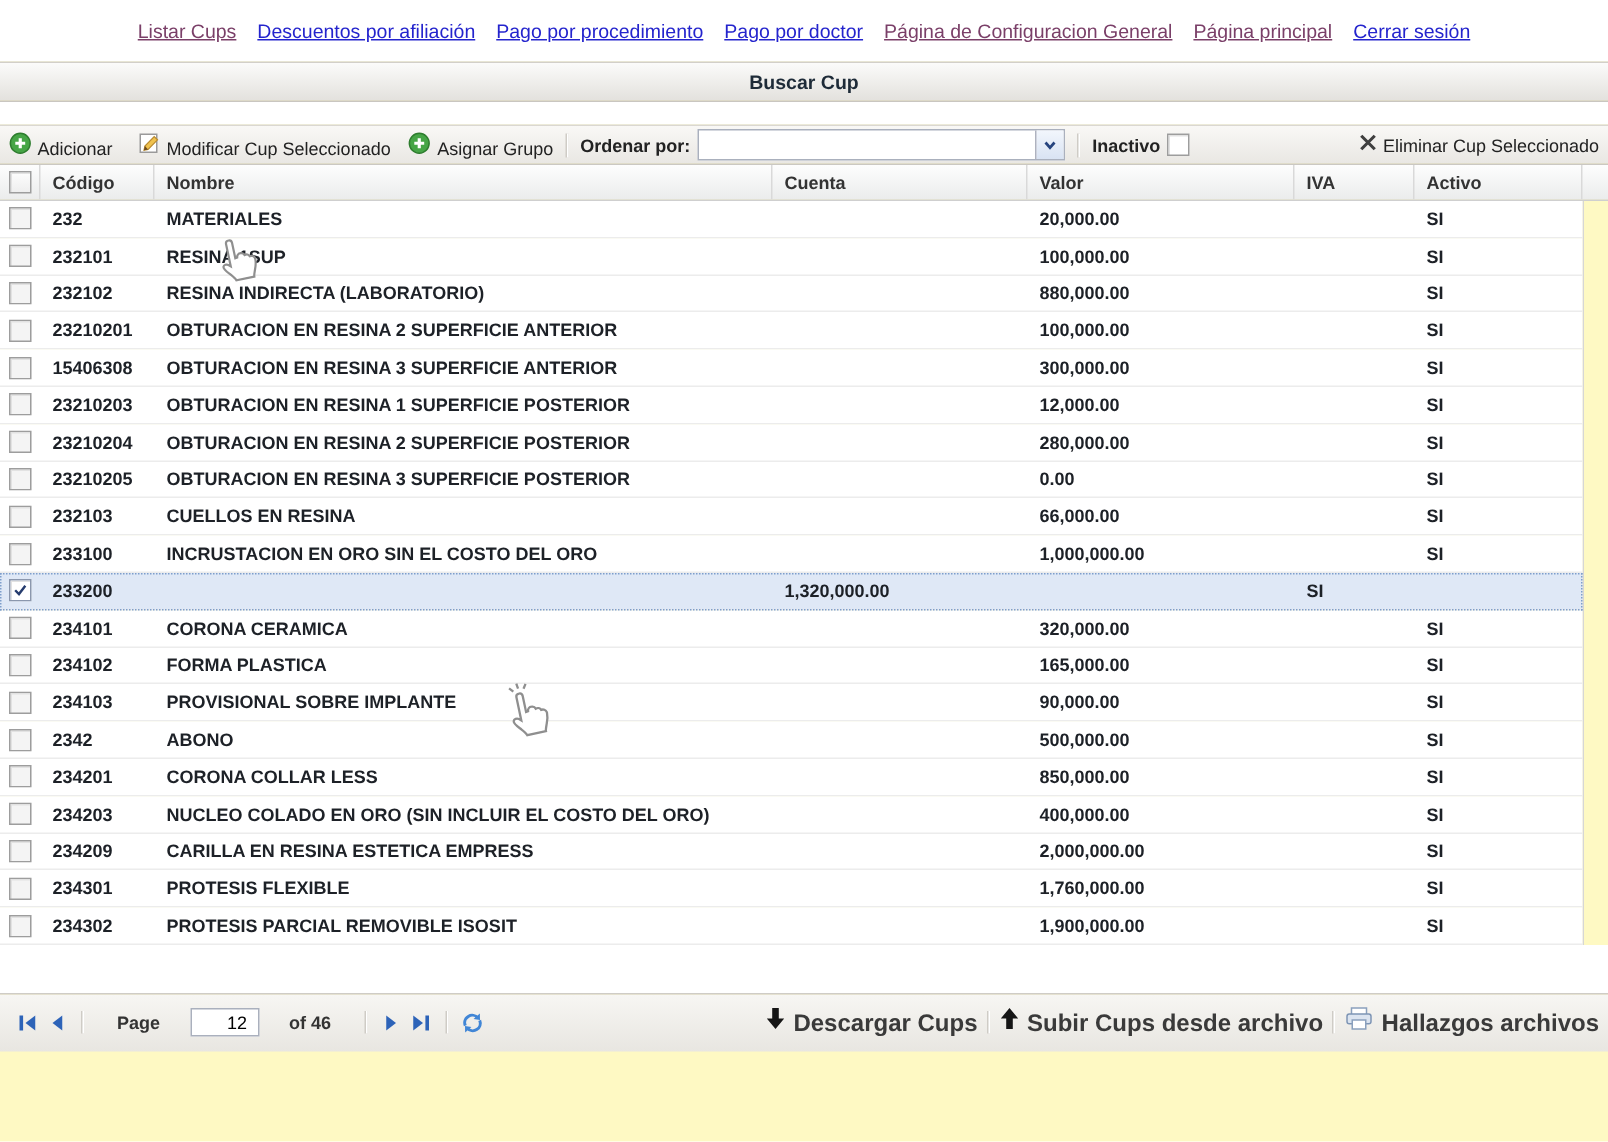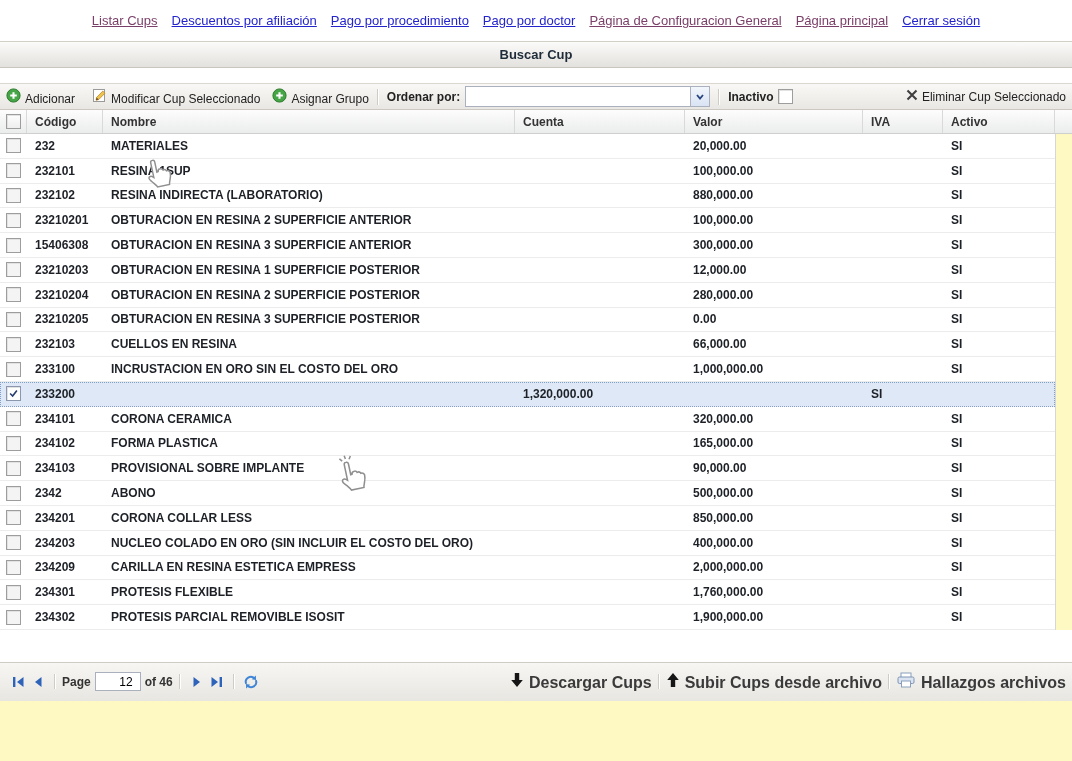--- a/index.html
+++ b/index.html
@@ -51,21 +51,21 @@
   .row.sel{background:#dfe8f6;outline:1px dotted #7e9ecb;outline-offset:-1px;}
   .row .cb{background:#f4f4f4;}
   .row.sel .cb{background:#fff;border-color:#8b97ad;}
 
   
   .bottomgap{height:32px;background:#fff;}
   .footer{height:38px;border-top:1px solid #cfccc6;background:linear-gradient(#f7f6f3,#e8e6e1);
           display:flex;align-items:center;padding:0 6px 0 8px;}
   .pgbtn{width:20px;height:20px;display:flex;align-items:center;justify-content:center;cursor:pointer;}
   .fsep{width:1px;height:15px;background:#cfccc6;border-right:1px solid #fff;margin:0 6px;}
-  .pglabel{font-size:12px;font-weight:600;color:#333;margin:0 0;white-space:nowrap;}
+  .pglabel{font-size:12px;font-weight:600;color:#333;margin:0 16px;white-space:nowrap;}
   .pginput{width:46px;height:19px;border:1px solid #aab0bd;background:#fff;text-align:right;
            font:12px "Liberation Sans",sans-serif;padding:0 7px 0 2px;box-sizing:border-box;margin:0 4px;}
   .faction{display:flex;align-items:flex-end;gap:5px;font-size:16px;font-weight:600;color:#3a3a3a;cursor:pointer;white-space:nowrap;}
 
   .cursor-overlay{position:absolute;pointer-events:none;z-index:50;}
 </style>
 </head>
 <body>
 
 <div class="page">

